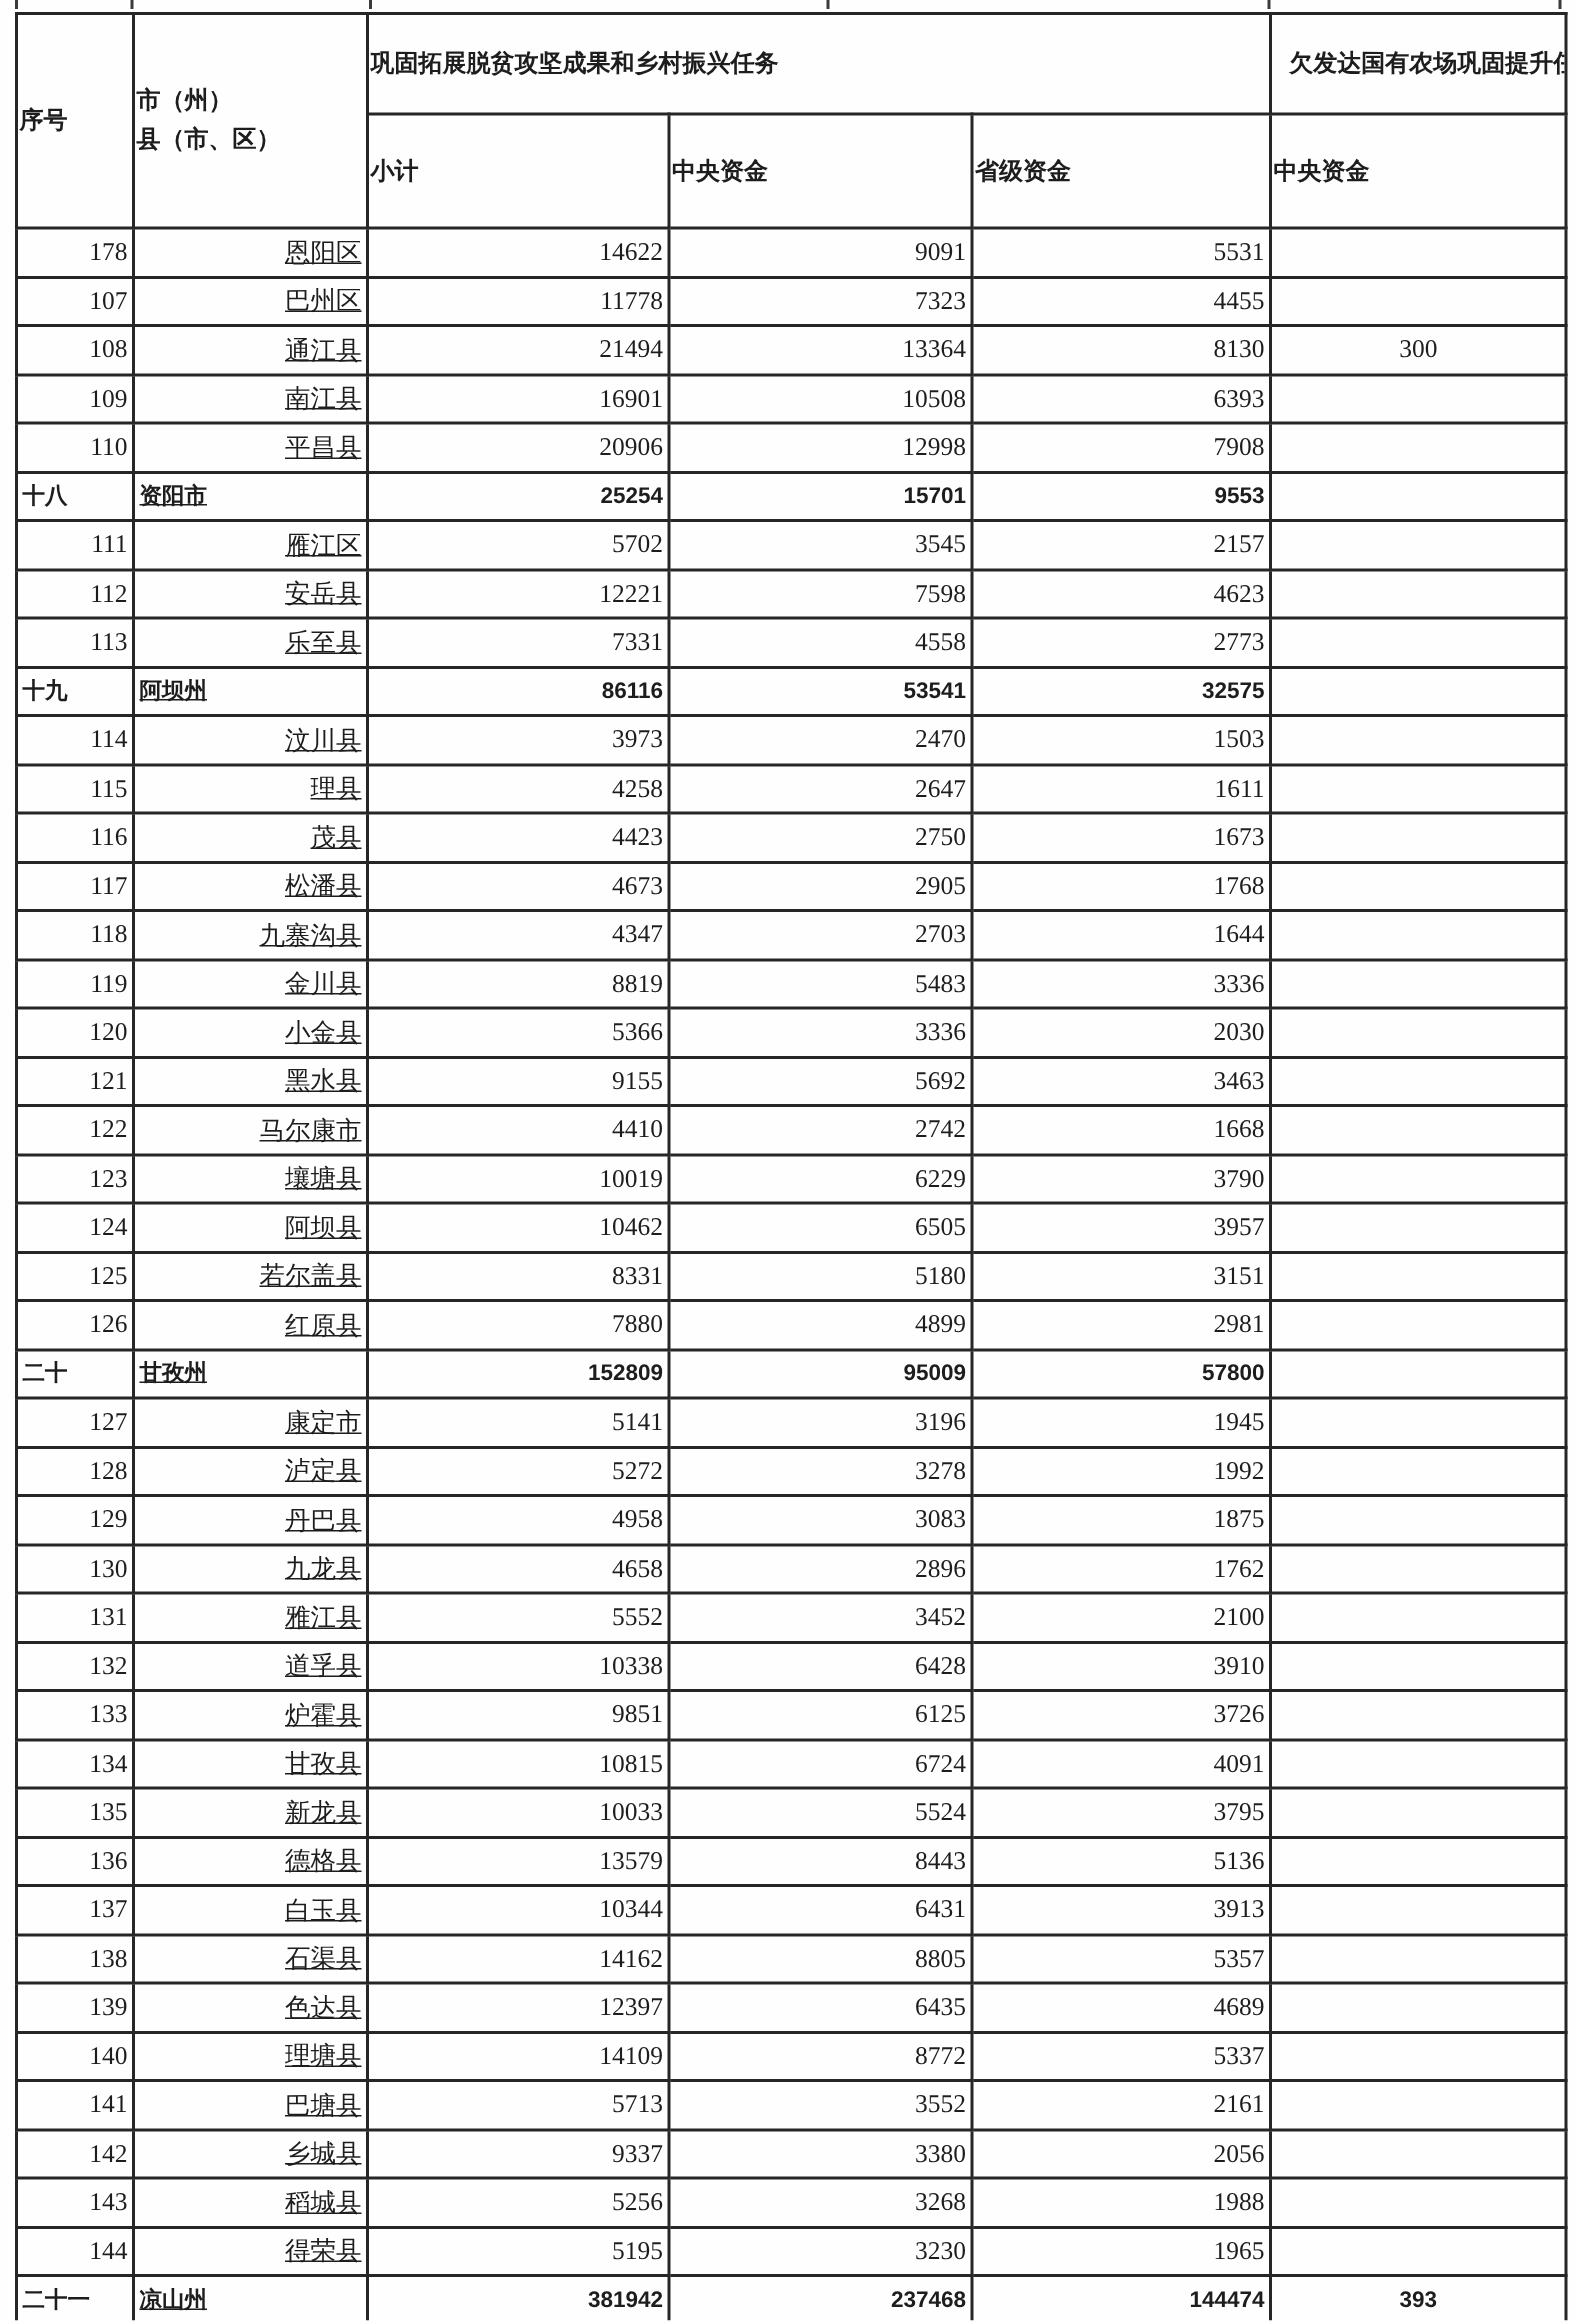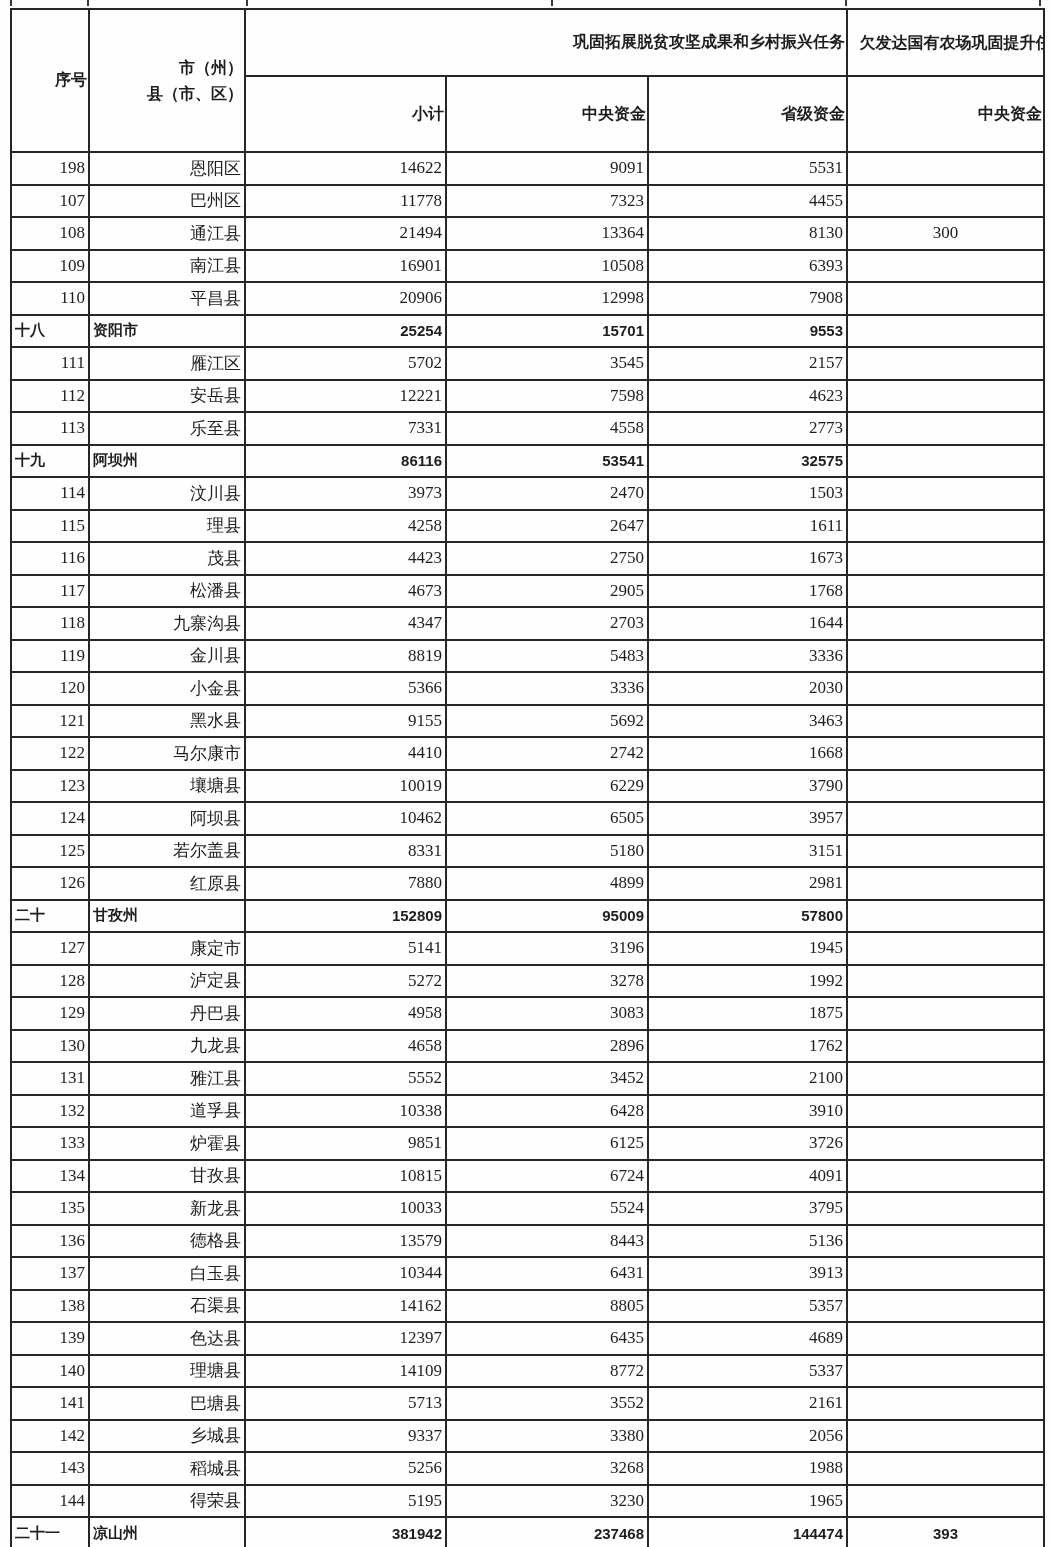--- a/index.html
+++ b/index.html
@@ -32,38 +32,38 @@
     border: 2px solid #262626;
     overflow: hidden;
     white-space: nowrap;
     vertical-align: middle;
   }
   #main-table { border-bottom: 3px solid #262626; }
   thead th {
     font-family: "Liberation Sans", sans-serif;
     font-weight: bold;
     font-size: 16px;
-    text-align: right;
+    text-align: left;
     white-space: normal;
   }
   tr.hrow1 { height: 67px; }
   tr.hrow2 { height: 76px; }
   .farm-head {
     max-width: 172px;
     margin: 0 auto;
     line-height: 1.45;
   }
   .region-head { line-height: 1.6; }
   tbody tr { height: 32.5px; }
   tbody td {
     font-size: 17px;
     padding: 0 3px;
   }
   td.c-id   { text-align: right; }
-  td.c-name { text-align: right; }
+  td.c-name { text-align: right; text-decoration: underline; }
   td.c-num  { text-align: right; }
   td.c-farm { text-align: center; margin-left: 17px; }
   tr.total td {
     font-family: "Liberation Sans", sans-serif;
     font-weight: bold;
     font-size: 15px;
   }
   tr.total td.c-id, tr.total td.c-name { text-align: left; }
 </style>
 </head>
@@ -103,21 +103,21 @@
       </tr>
       <tr class="hrow2">
         <th>小计</th>
         <th>中央资金</th>
         <th>省级资金</th>
         <th>中央资金</th>
       </tr>
     </thead>
     <tbody>
         <tr>
-          <td class="c-id">198</td>
+          <td class="c-id">178</td>
           <td class="c-name">恩阳区</td>
           <td class="c-num">14622</td>
           <td class="c-num">9091</td>
           <td class="c-num">5531</td>
           <td class="c-farm"></td>
         </tr>
         <tr>
           <td class="c-id">107</td>
           <td class="c-name">巴州区</td>
           <td class="c-num">11778</td>

